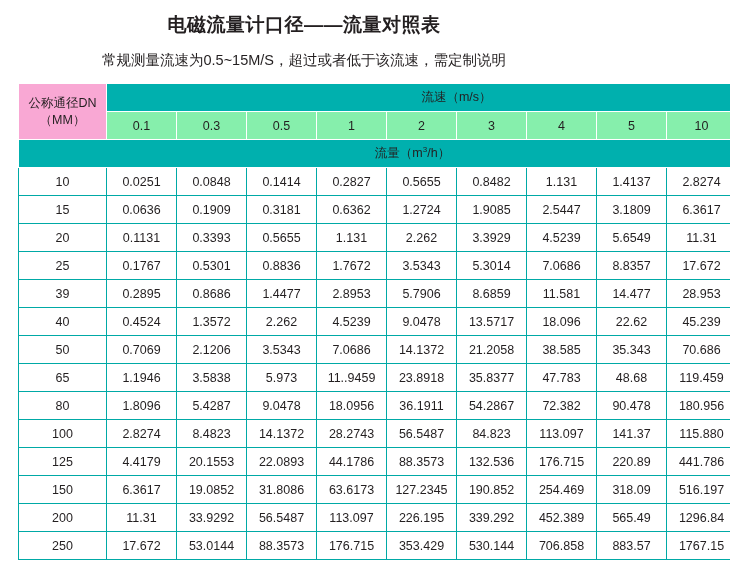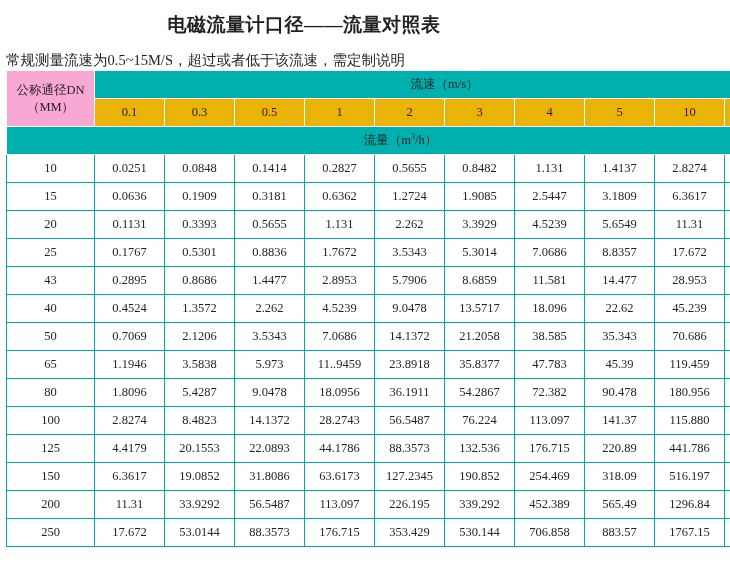--- a/index.html
+++ b/index.html
@@ -9,36 +9,36 @@
   body {
     width: 730px;
     height: 588px;
     background: #ffffff;
     font-family: "Liberation Sans", sans-serif;
     color: #231f20;
   }
   .page {
     width: 608px;
     box-sizing: border-box;
-    padding: 0 6px;
-    font-family: Liberation Serif, serif;
+    padding: 0 18px;
   }
   .title {
     text-align: center;
     font-size: 19px;
     font-weight: bold;
     color: #231f20;
     margin-top: 12px;
     letter-spacing: 0.5px;
   }
   .subtitle {
-    text-align: left;
+    text-align: center;
     font-size: 14.5px;
     color: #231f20;
     margin-top: 13px;
+    margin-bottom: 13px;
   }
   table.spec {
     border-collapse: collapse;
     width: 718px;
     margin: 0 auto;
     table-layout: fixed;
   }
   table.spec td, table.spec th {
     border: 1px solid #00a9a6;
     text-align: center;
@@ -56,21 +56,21 @@
     line-height: 1.35;
     border-color: #ffffff !important;
   }
   .head-speed {
     background: #00b0ae;
     color: #ffffff;
     font-size: 13.5px;
     border-color: #ffffff !important;
   }
   .head-sub {
-    background: #eab308;
+    background: #86efac;
     color: #ffffff;
     font-size: 13px;
     border-color: #ffffff !important;
   }
   .head-flow {
     background: #00b0ae;
     color: #ffffff;
     font-size: 13.5px;
     border-color: #ffffff !important;
   }
@@ -179,21 +179,21 @@
           <td>0.8836</td>
           <td>1.7672</td>
           <td>3.5343</td>
           <td>5.3014</td>
           <td>7.0686</td>
           <td>8.8357</td>
           <td>17.672</td>
           <td>26.507</td>
         </tr>
         <tr>
-          <td class="dncol">43</td>
+          <td class="dncol">39</td>
           <td>0.2895</td>
           <td>0.8686</td>
           <td>1.4477</td>
           <td>2.8953</td>
           <td>5.7906</td>
           <td>8.6859</td>
           <td>11.581</td>
           <td>14.477</td>
           <td>28.953</td>
           <td>43.43</td>
@@ -226,21 +226,21 @@
         </tr>
         <tr>
           <td class="dncol">65</td>
           <td>1.1946</td>
           <td>3.5838</td>
           <td>5.973</td>
           <td>11..9459</td>
           <td>23.8918</td>
           <td>35.8377</td>
           <td>47.783</td>
-          <td>45.39</td>
+          <td>48.68</td>
           <td>119.459</td>
           <td>179.19</td>
         </tr>
         <tr>
           <td class="dncol">80</td>
           <td>1.8096</td>
           <td>5.4287</td>
           <td>9.0478</td>
           <td>18.0956</td>
           <td>36.1911</td>
@@ -250,21 +250,21 @@
           <td>180.956</td>
           <td>271.43</td>
         </tr>
         <tr>
           <td class="dncol">100</td>
           <td>2.8274</td>
           <td>8.4823</td>
           <td>14.1372</td>
           <td>28.2743</td>
           <td>56.5487</td>
-          <td>76.224</td>
+          <td>84.823</td>
           <td>113.097</td>
           <td>141.37</td>
           <td>115.880</td>
           <td>424.12</td>
         </tr>
         <tr>
           <td class="dncol">125</td>
           <td>4.4179</td>
           <td>20.1553</td>
           <td>22.0893</td>

